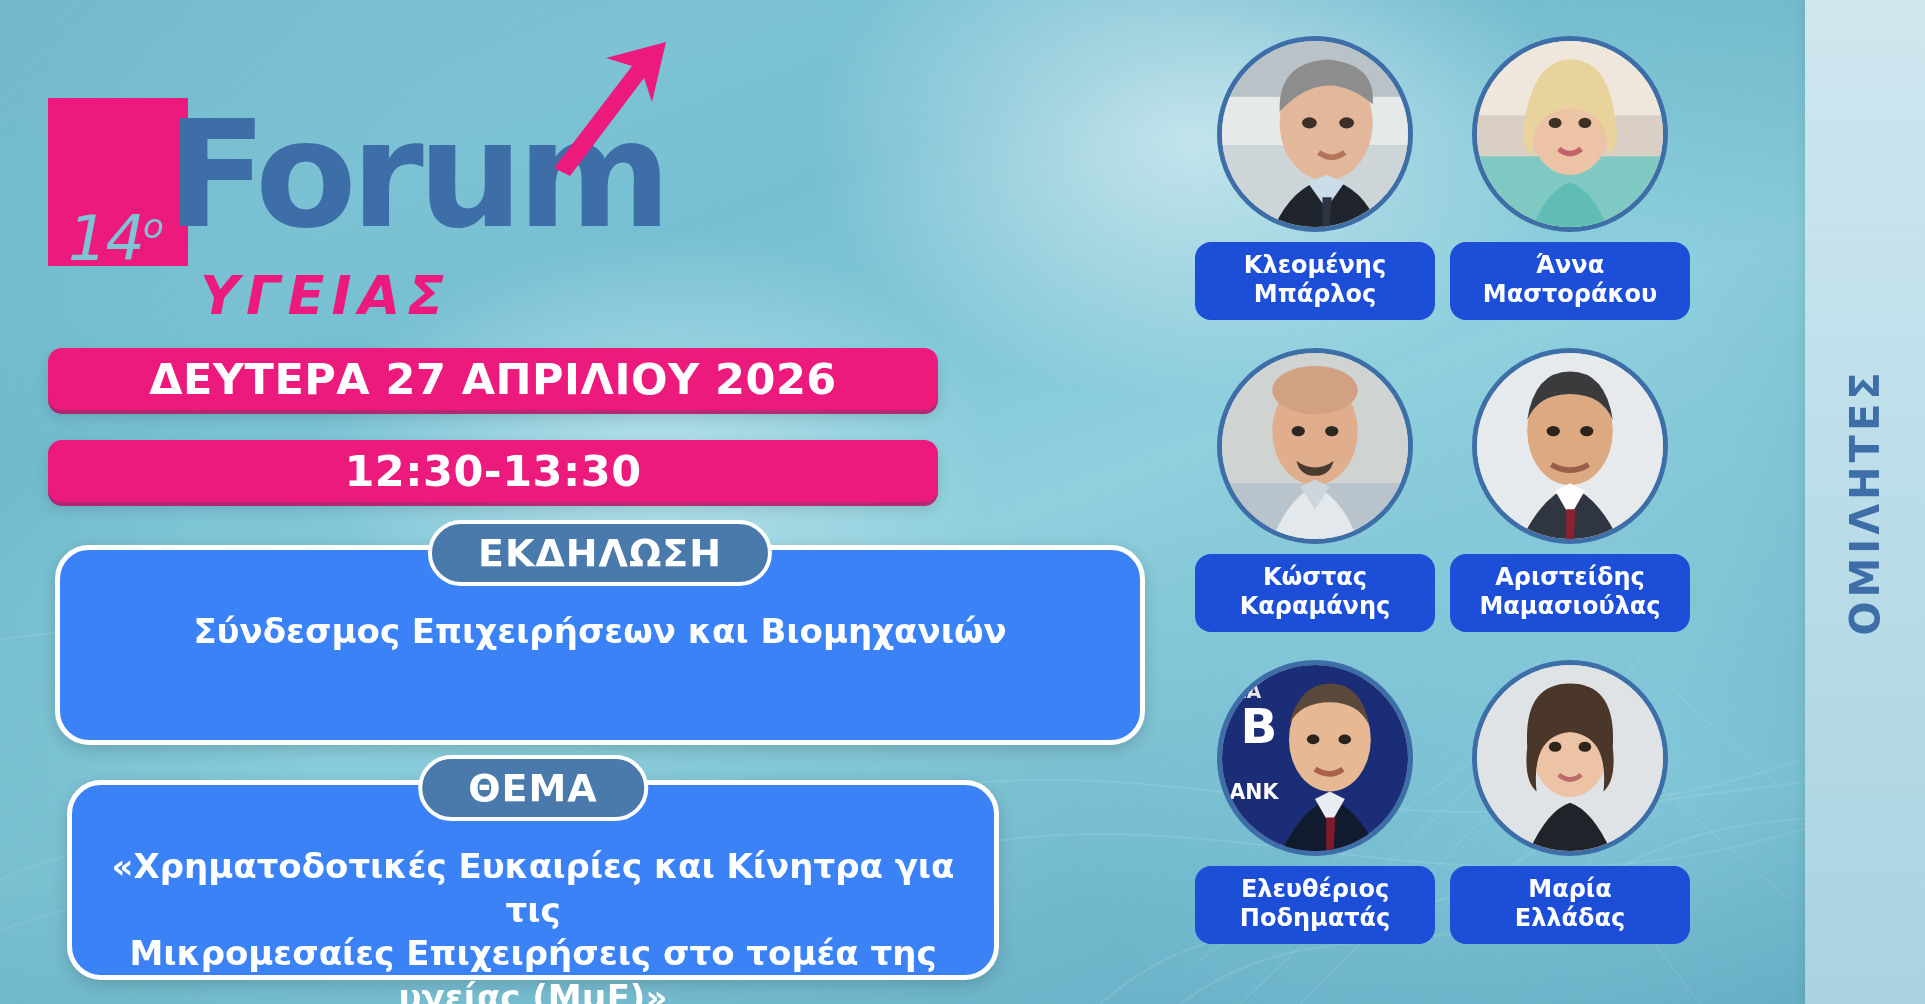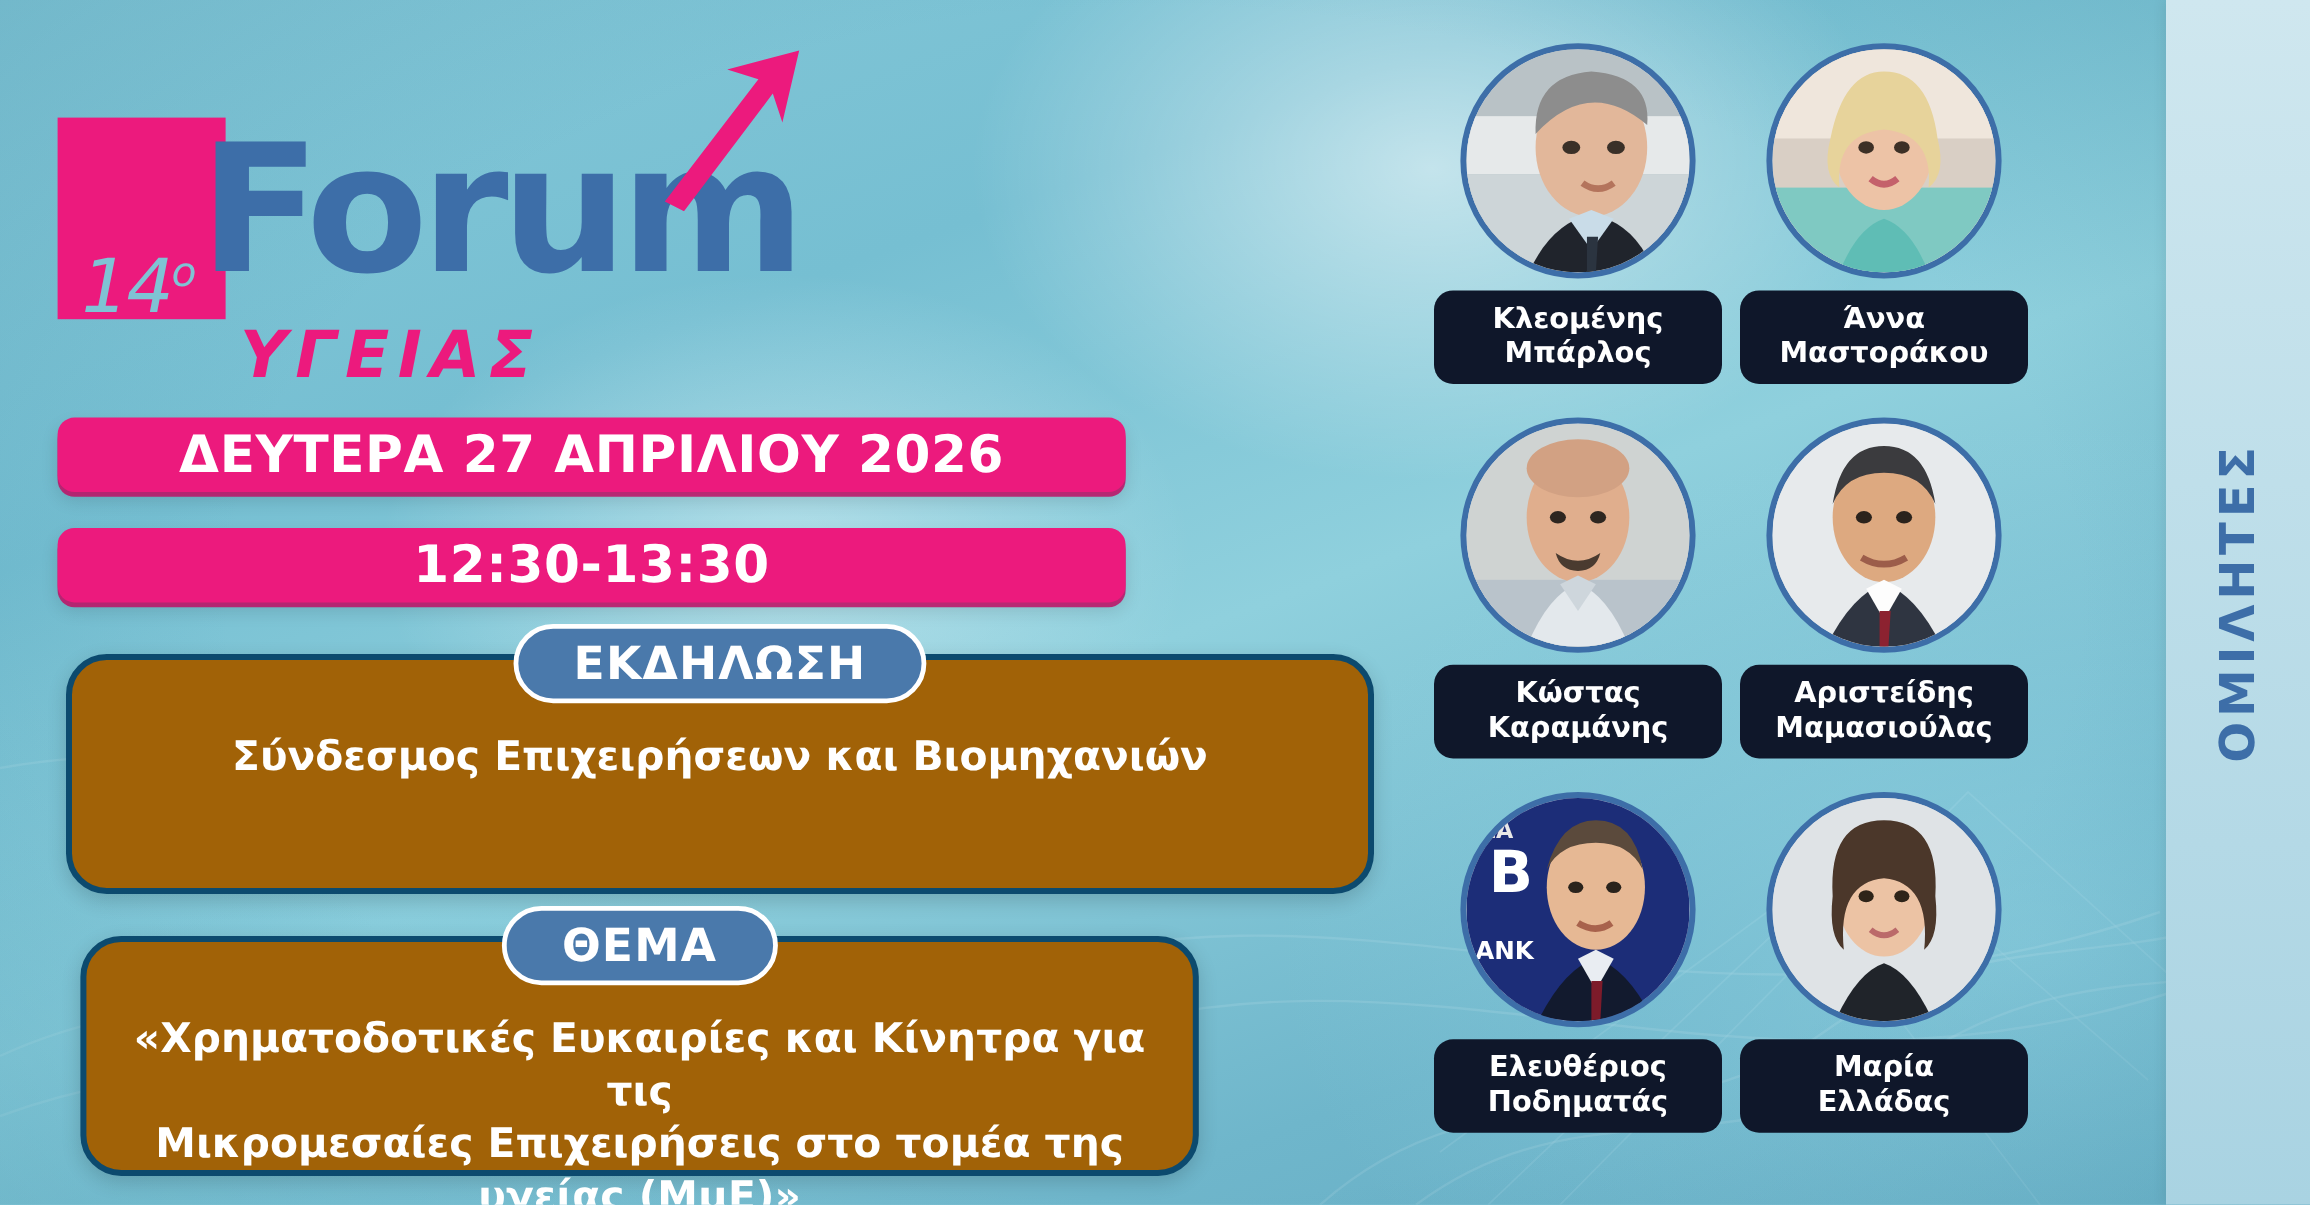--- a/index.html
+++ b/index.html
@@ -73,22 +73,22 @@
     color:#fff; font-weight:bold;
     box-shadow:0 4px 0 rgba(192,14,100,.85), 0 7px 14px rgba(0,0,0,.13);
     text-align:right;
   }
   .banner-date { left:48px; top:348px; width:890px; height:62px; font-size:43px; letter-spacing:.5px; }
   .banner-time { left:48px; top:440px; width:890px; height:62px; font-size:43px; letter-spacing:.5px; }
 
   
   .card {
     position:absolute;
-    background:#a16207;
-    border:5px solid #0c4a6e;
+    background:#3b82f6;
+    border:5px solid #ffffff;
     border-radius:34px;
     box-shadow:0 5px 16px rgba(0,0,0,.16);
   }
   .card-event { left:55px; top:545px; width:1090px; height:200px; }
   .card-theme { left:67px; top:780px; width:932px; height:200px; }
 
   .pill {
     position:absolute; left:50%; top:-30px; transform:translateX(-50%);
     background:#4a79ab; border:4px solid #ffffff; border-radius:34px;
     padding:7px 46px;
@@ -112,21 +112,21 @@
   .spk-photo {
     position:absolute; left:22px; top:0; width:196px; height:196px;
     border-radius:50%;
     border:5px solid #3d6ea8;
     overflow:hidden;
     background:#cfd8dd;
   }
   .spk-photo .face { position:absolute; inset:0; }
   .spk-name {
     position:absolute; left:0; top:206px; width:240px;
-    background:#0f172a; border-radius:16px;
+    background:#1d4ed8; border-radius:16px;
     color:#fff; font-size:24px; font-weight:bold; text-align:center;
     padding:9px 6px 11px; line-height:1.2;
   }
   .spk-name .n2 { display:block; }
 </style>
 </head>
 <body>
 
 <div class="bg"></div>
 <svg class="bg-swirls" viewBox="0 0 1925 1004" preserveAspectRatio="none">

